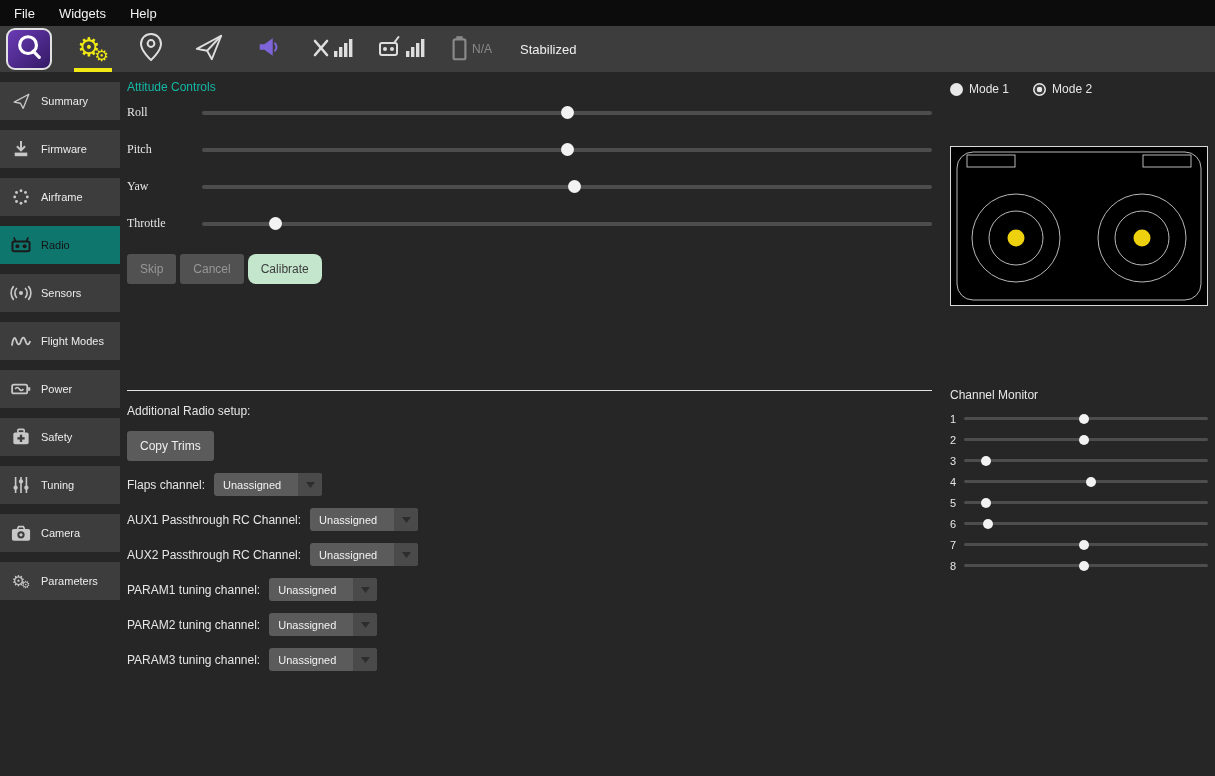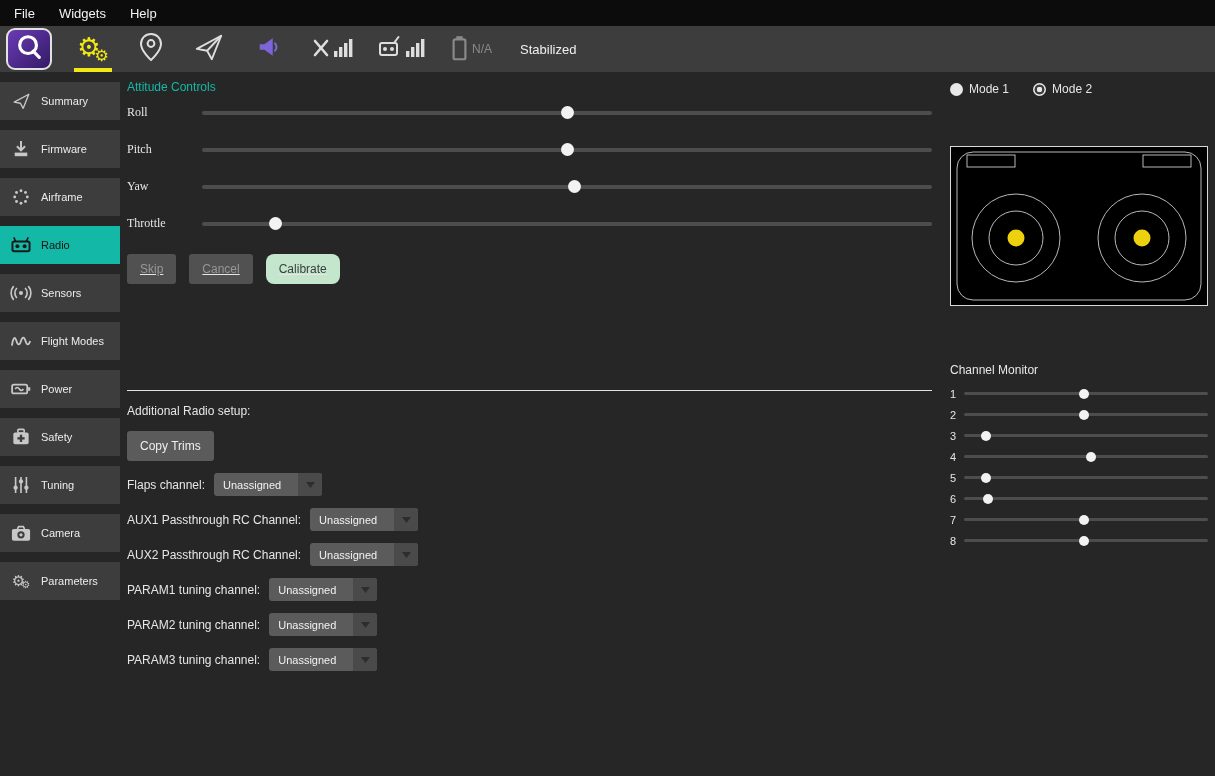--- a/index.html
+++ b/index.html
@@ -39,31 +39,31 @@
   .gear-big { font-size:26px; color:#f0e913; line-height:1; }
   .gear-small { font-size:16px; color:#f0e913; line-height:1; margin-left:-6px; margin-top:14px; }
   .battery-wrap { display:flex; align-items:center; gap:5px; color:#8a8a8a; font-size:12px; }
   .flightmode { margin-left:22px; font-size:13px; color:#f0f0f0; }
   
   .sidebar { position:absolute; top:82px; left:0; width:120px; display:flex; flex-direction:column; gap:10px; }
   .side-item {
     height:38px; background:#3d3d3d; display:flex; align-items:center;
     padding-left:9px; gap:8px; font-size:11px; color:#ececec; cursor:pointer;
   }
-  .side-item.active { background:#14b8a6; color:#141414;text-align:center; }
+  .side-item.active { background:#0f766e; color:#141414;text-align:center; }
   .side-icon { width:24px; display:flex; align-items:center; justify-content:center; flex:none; }
   
   .main { position:absolute; left:127px; top:80px; width:805px; font-size:12px; }
   .section-title { font-size:12px; color:#14b8a6; }
   .slider-row { display:flex; align-items:center; height:37px;font-family:Liberation Serif, serif; }
   .slider-label { width:75px; }
   .hslider { position:relative; flex:1; height:13px; }
   .hslider .track { position:absolute; left:0; right:0; top:5px; height:4px; background:#4d4d4d; border-radius:2px; }
   .hslider .handle { position:absolute; top:0; width:13px; height:13px; border-radius:50%; background:#f2f2f2; }
-  .btn-row { display:flex; gap:13px; margin-top:12px;text-decoration:underline; }
+  .btn-row { display:flex; gap:4px; margin-top:12px; }
   .btn {
     height:30px; padding:0 13px; border-radius:3px; border:none;
     display:flex; align-items:center; font-size:12px;
     font-family:"Liberation Sans",sans-serif; cursor:pointer;
   }
   .btn.gray { background:#515151; color:#979797; }
   .btn.green { background:#c3e6cd; color:#3d3d3d;border-radius:8px; }
   .divider { margin-top:106px; border-top:1px solid #e0e0e0; width:100%; }
   .additional-title { margin-top:13px; }
   .spektrum-row { display:flex; align-items:center; gap:14px; margin-top:17px; }
@@ -77,21 +77,21 @@
   .dd-value { flex:1; display:flex; align-items:center; padding-left:9px; font-size:11px; color:#f2f2f2; }
   .dd-arrow { width:24px; background:#4a4a4a; display:flex; align-items:center; justify-content:center; }
   .dd-arrow svg { display:block; }
   
   .right { position:absolute; left:950px; top:82px; width:258px; }
   .mode-row { display:flex; gap:24px; align-items:flex-start; font-size:12px; }
   .mode-opt { display:flex; align-items:center; gap:6px; cursor:pointer; }
   .radio { width:13px; height:13px; border-radius:50%; background:#e8e8e8; flex:none; }
   .radio.checked { background:radial-gradient(circle,#e8e8e8 0 2.6px,#3d3d3d 3px 4.8px,#e8e8e8 5.2px); }
   .txgraphic { margin-top:50px; }
-  .chmon-title { margin-top:53px; font-size:12px; margin-bottom:6px; }
+  .chmon-title { margin-top:78px; font-size:12px; margin-bottom:6px; }
   .ch-row { display:flex; align-items:center; height:21px; font-size:11px; }
   .ch-num { width:9px; margin-right:5px; }
   .chslider { position:relative; flex:1; height:11px; }
   .chslider .track { position:absolute; left:0; right:0; top:4px; height:3px; background:#4d4d4d; border-radius:1.5px; }
   .chslider .handle { position:absolute; top:0.5px; width:10px; height:10px; border-radius:50%; background:#f2f2f2; }
 </style>
 </head>
 <body>
 
 <div class="menubar">

